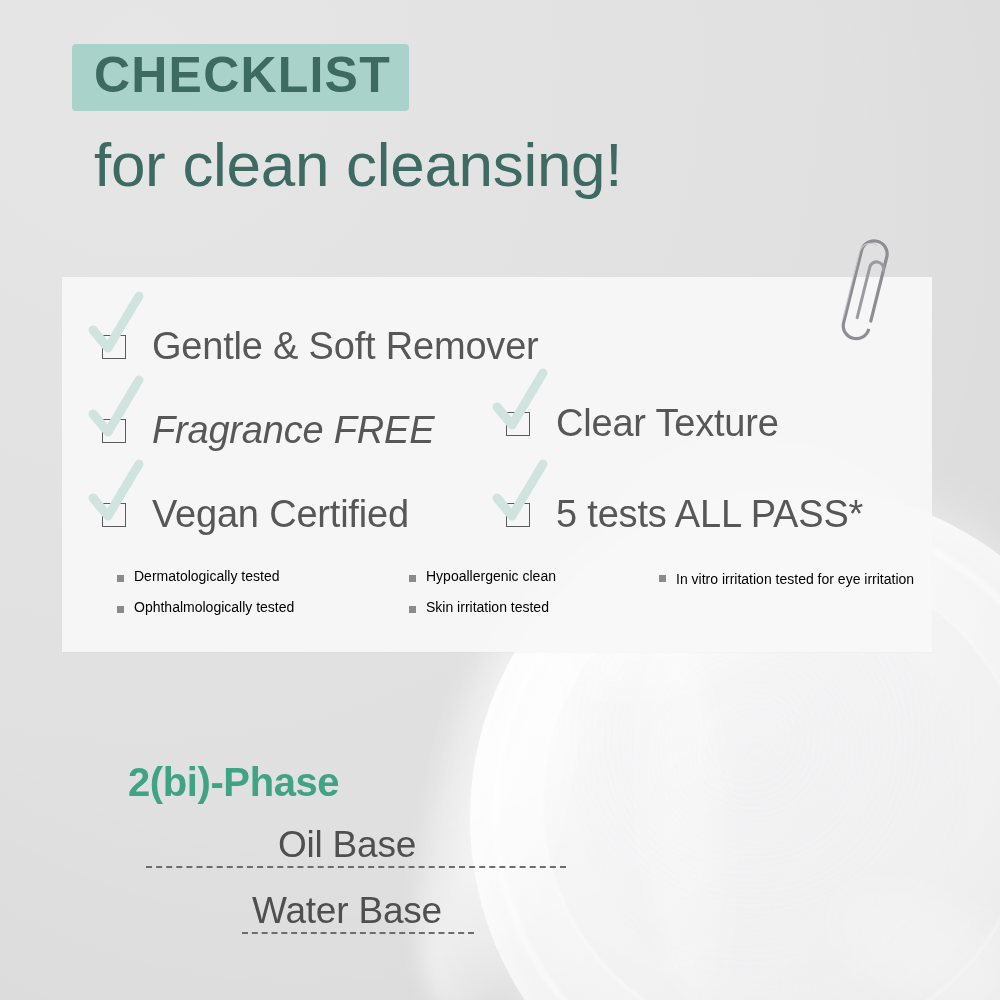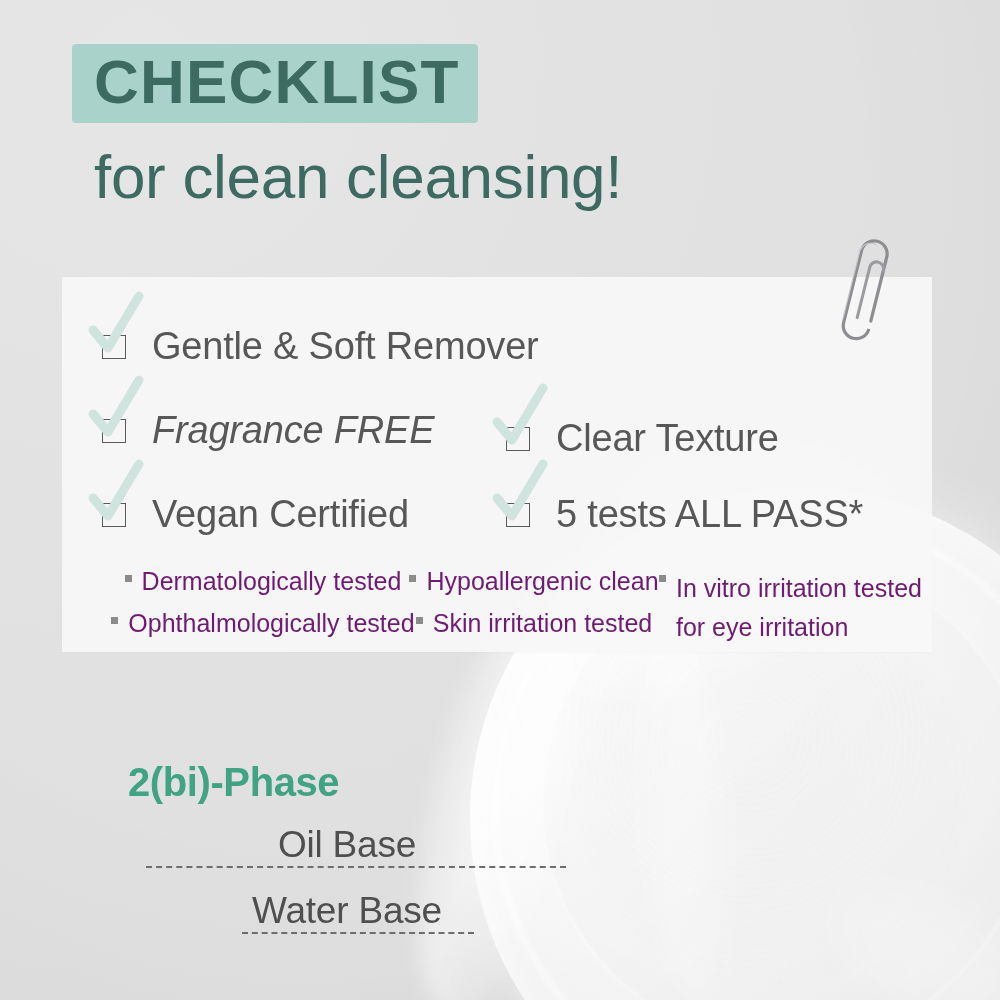--- a/index.html
+++ b/index.html
@@ -160,21 +160,21 @@
   }
   .title-hl {
     display: inline-block;
     background: #a9d2cb;
     border-radius: 4px;
     padding: 6px 18px 10px 22px;
     position: relative;
   }
   .title-hl .title-text {
     display: block;
-    font-size: 62px;
+    font-size: 50px;
     font-weight: bold;
     letter-spacing: 1.2px;
     color: #3d6b61;
     line-height: 1.02;
   }
   .subtitle {
     display: block;
     margin-left: 22px;
     margin-top: 21px;
     font-size: 62px;
@@ -239,45 +239,44 @@
     font-size: 38px;
     color: #575757;
     white-space: nowrap;
     letter-spacing: -0.2px;
   }
 
   
   .r1 { left: 40px;  top: 48px; }
   .r2 { left: 40px;  top: 132px; font-style: italic; }
   .r3 { left: 40px;  top: 216px; }
-  .r4 { left: 444px; top: 140px; }
+  .r4 { left: 444px; top: 125px; }
   .r5 { left: 444px; top: 216px; }
 
   
   .fine {
     position: absolute;
     left: 55px;
     top: 292px;
     width: 810px;
     display: flex;
     gap: 0;
   }
   .fcol { flex: none; }
   .fcol.c1 { width: 292px; }
   .fcol.c2 { width: 250px; }
   .fcol.c3 { width: 268px; }
   .fitem {
     display: flex;
     align-items: flex-start;
-    font-size: 25px;
-    color: #701a75;
+    font-size: 14px;
+    color: #000000;
     line-height: 1;
     margin-bottom: 17px;
     white-space: nowrap;
-    justify-content: center;
   }
   .fitem.wrap { white-space: normal; line-height: 1.55; }
   .fbul {
     width: 7px;
     height: 7px;
     background: #8b8b8b;
     flex: none;
     margin-top: 6px;
     margin-right: 10px;
   }

